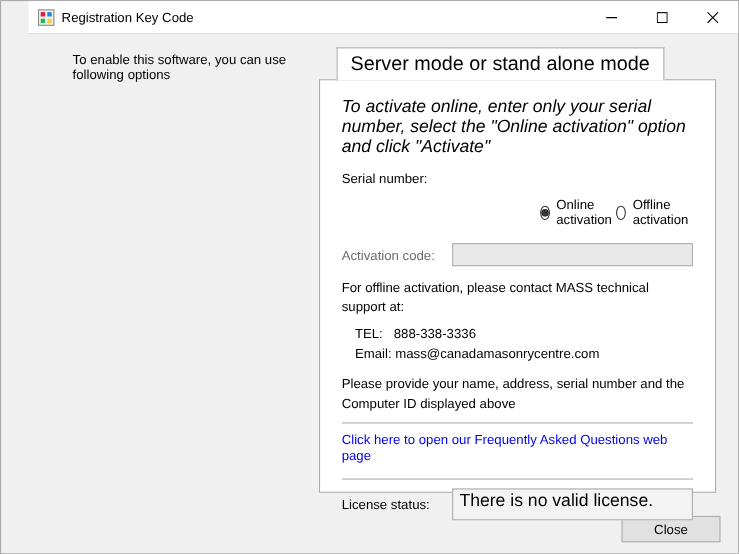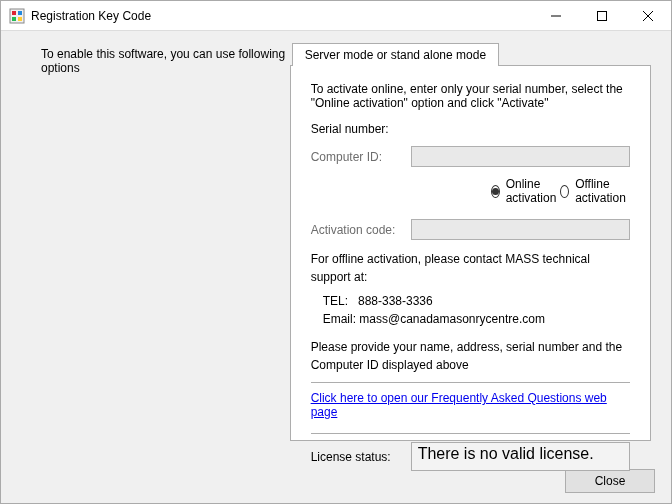--- a/index.html
+++ b/index.html
@@ -11,20 +11,21 @@
   height: 504px;
   overflow: hidden;
 }
 .window {
   width: 672px;
   height: 504px;
   background: #f0f0f0;
   border: 1px solid #aaa;
   display: flex;
   flex-direction: column;
+  padding-left: 25px;
 }
 .titlebar {
   height: 30px;
   background: #fff;
   border-bottom: 1px solid #ddd;
   display: flex;
   align-items: center;
   padding: 0 0 0 8px;
 }
 .titlebar-icon {
@@ -56,32 +57,32 @@
   margin: 0 4px;
 }
 .tab-header {
   position: relative;
   z-index: 2;
   display: inline-block;
   background: #fff;
   border: 1px solid #adadad;
   border-bottom: none;
   padding: 4px 12px 4px 12px;
-  margin-left: 2px;
-  font-size: 12px;
+  margin-left: 16px;
+  font-size: 18px;
 }
 .tab-body {
   position: relative;
   top: -1px;
   background: #fff;
   border: 1px solid #adadad;
   padding: 16px 20px 14px 20px;
   height: 376px;
 }
-.instr { margin-bottom: 12px; font-size: 12px; }
+.instr { margin-bottom: 12px; font-size: 16px; font-style: italic; }
 .row {
   display: flex;
   align-items: center;
   margin-bottom: 10px;
 }
 .label {
   width: 100px;
   font-size: 12px;
 }
 .label.disabled { color: #6d6d6d; }
@@ -126,21 +127,21 @@
 .contact-block {
   margin-top: 2px;
   font-size: 12px;
   line-height: 1.5;
 }
 .contact-indent { padding-left: 12px; margin: 6px 0; }
 .provide { margin-top: 10px; margin-bottom: 8px; }
 
 .hr { border: none; border-top: 1px solid #adadad; margin: 4px 0 8px 0; }
 
-.link { color: #0000ee; text-decoration: underline; cursor: pointer; margin-bottom: 10px; display: inline-block; }
+.link { color: #0000ee; cursor: pointer; margin-bottom: 10px; display: inline-block; }
 
 .status-row { display:flex; align-items:center; margin-top: 6px; margin-bottom: 12px; }
 .status-row .label { width: 100px; }
 .status-field {
   flex: 1;
   height: 29px;
   border: 1px solid #adadad;
   background: #f3f3f3;
   padding: 2px 6px;
   font-size: 16px;
@@ -205,24 +206,20 @@
     <div class="tab-area">
       <div class="tab-header">Server mode or stand alone mode</div>
       <div class="tab-body">
 
         <div class="instr">To activate online, enter only your serial number, select the "Online activation" option and click "Activate"</div>
 
         <div class="row">
           <div class="label">Serial number:</div>
         </div>
 
-        <div class="row">
-          <div class="label disabled">Computer ID:</div>
-          <input class="field disabled" disabled="" value="" style="">
-        </div>
 
         <div class="radio-row">
           <div class="radio-opt">
             <span class="radio-circle">
                 <span class="radio-dot"></span>
               </span>
             <span>Online activation</span>
           </div>
           <div class="radio-opt">
             <span class="radio-circle"></span>

